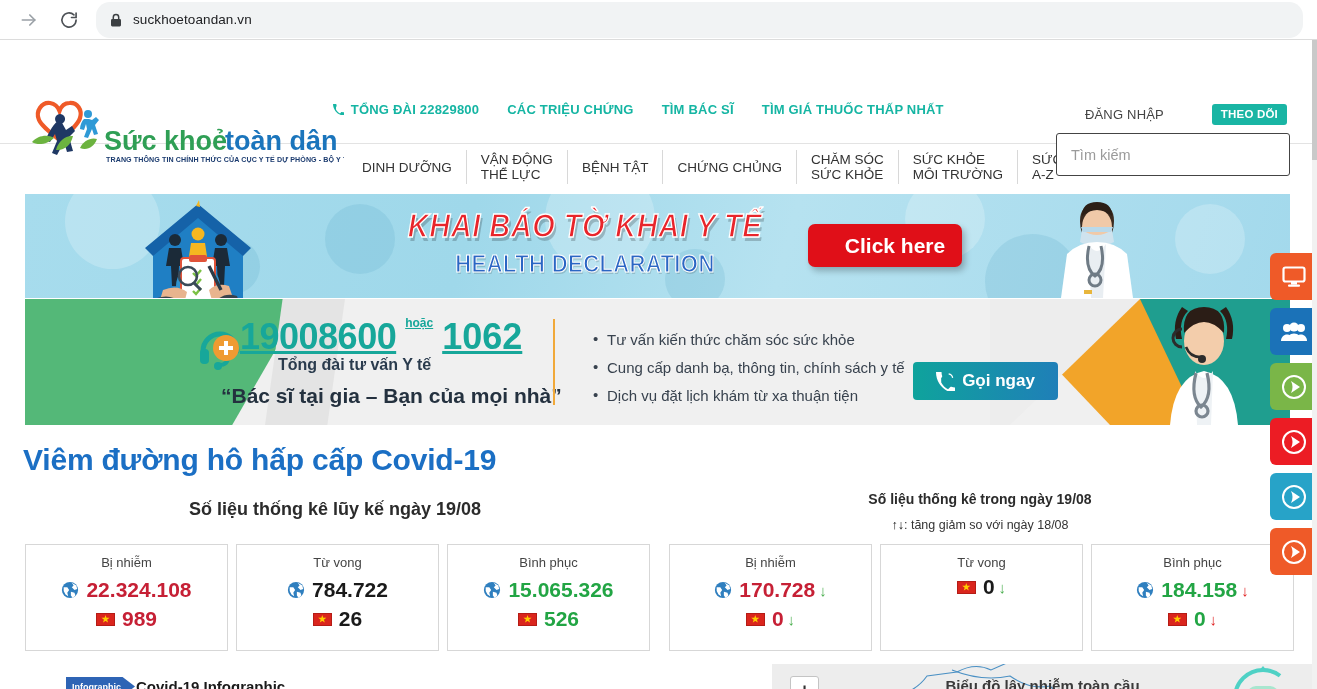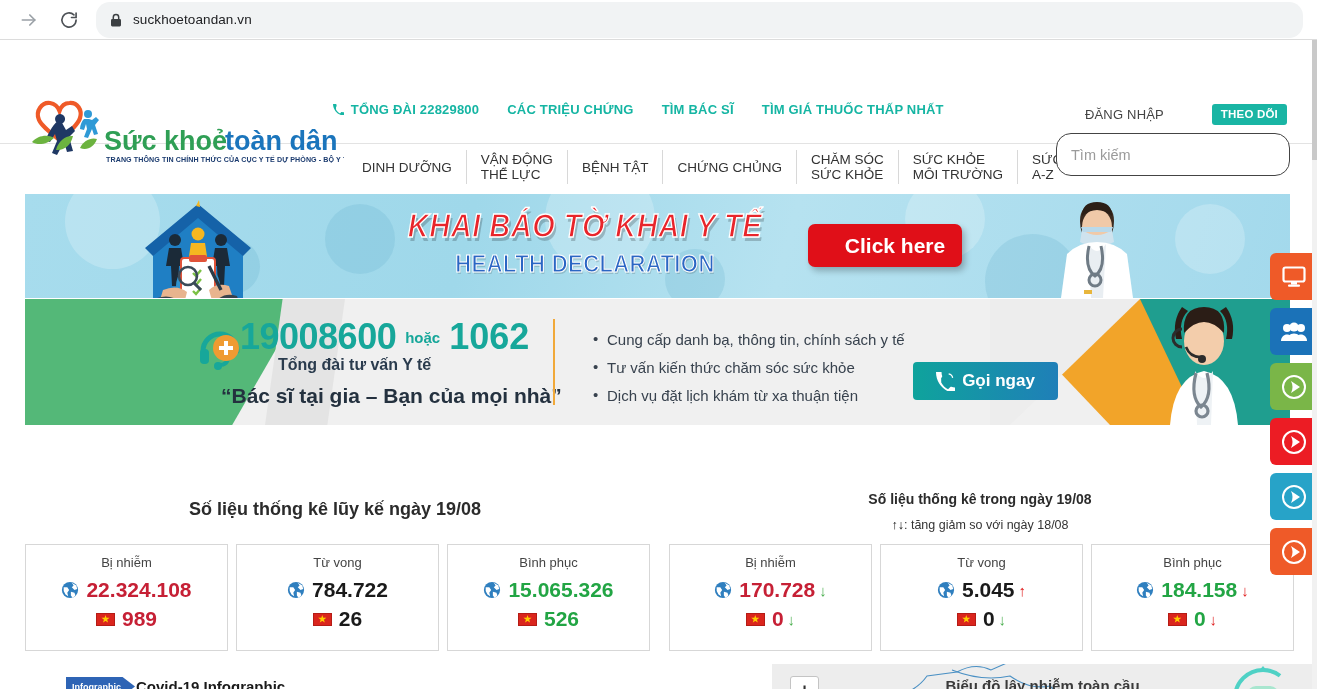--- a/index.html
+++ b/index.html
@@ -87,21 +87,21 @@
     padding: 0 14px; line-height: 15px;
     border-right: 1px solid #d8d8d8;
     text-align: left; white-space: pre-line;
     display: flex; align-items: center; height: 34px;
   }
   .navitem:last-of-type { border-right: none; }
 
   .searchbox {
     position: absolute; right: 27px; top: 93px;
     width: 234px; height: 43px;
-    border: 1px solid #444; border-radius: 15px;
+    border: 1px solid #444; border-radius: 3px;
     display: flex; align-items: center; padding: 0 14px;
     background: #fff;
   }
   .searchbox input {
     border: none; outline: none; width: 100%;
     font-size: 14.5px; color: #333;
     font-family: "Liberation Sans", sans-serif; background: transparent;
   }
   .searchbox input::placeholder { color: #9a9a9a; }
 
@@ -155,25 +155,25 @@
     background: #54b878;
     clip-path: polygon(0 0, 100% 0, 74% 100%, 0 100%);
   }
   .hot-gray-stripe {
     position: absolute; left: 240px; top: 0; width: 80px; height: 126px;
     background: #e4e4e4;
     clip-path: polygon(22% 0, 100% 0, 78% 100%, 0 100%);
   }
   .hot-num {
     position: absolute; left: 215px; top: 17px;
-    display: flex; align-items: center;
-    color: #17a79a; font-weight: bold;
+    display: flex; align-items: flex-start;
+    color: #17a79a; font-weight: bold; text-decoration: underline;
   }
   .hot-num .n1 { font-size: 36px; letter-spacing: -.5px; }
-  .hot-num .hoac { font-size: 15px; margin: 0 9px; }
+  .hot-num .hoac { font-size: 12px; margin: 0 9px; }
   .hot-num .n2 { font-size: 36px; }
   .hot-cap {
     position: absolute; left: 253px; top: 57px;
     font-size: 16px; font-weight: bold; color: #2a3b4d;
   }
   .hot-slogan {
     position: absolute; left: 196px; top: 85px;
     font-size: 21px; font-weight: bold; color: #24313f;
   }
   .hot-divider {
@@ -460,22 +460,22 @@
     <div class="hot-num">
       <span class="n1">19008600</span>
       <span class="hoac">hoặc</span>
       <span class="n2">1062</span>
     </div>
     <div class="hot-cap">Tổng đài tư vấn Y tế</div>
     <div class="hot-slogan">“Bác sĩ tại gia – Bạn của mọi nhà”</div>
     <div class="hot-divider"></div>
 
     <ul class="hot-bullets">
+      <li>Tư vấn kiến thức chăm sóc sức khỏe</li>
       <li>Cung cấp danh bạ, thông tin, chính sách y tế</li>
-      <li>Tư vấn kiến thức chăm sóc sức khỏe</li>
       <li>Dịch vụ đặt lịch khám từ xa thuận tiện</li>
     </ul>
 
     <div class="hot-orange">
       <svg width="300" height="126" viewBox="0 0 300 126">
         <path d="M0 0 L300 0 L300 126 L120 126 Z" fill="#f2a429"></path>
         <path d="M60 0 L300 0 L300 34 L0 126 L0 96 Z" fill="#ffffff" opacity="0.0"></path>
         <path d="M150 0 L300 0 L300 126 L210 126 Z" fill="#1f9e8f"></path>
         <path d="M0 0 L150 0 L20 126 L0 126 Z" fill="#ededed"></path>
 
@@ -495,20 +495,21 @@
   </div>
 
   <div class="hot-call">
     <svg width="19" height="19" viewBox="0 0 24 24" fill="#ffffff">
       <path d="M6.6 10.8c1.9 3.7 4.9 6.7 8.6 8.6l2.9-2.9c.4-.4.9-.5 1.3-.3 1.5.5 3.1.8 4.7.8.7 0 1.2.6 1.2 1.2v4.6c0 .7-.6 1.2-1.2 1.2C11.8 24 0 12.2 0 -2.2 0-2.9.6-3.4 1.2-3.4h4.6c.7 0 1.2.6 1.2 1.2 0 1.6.3 3.2.8 4.7.1.5 0 1-.3 1.3l-1 1.6z" transform="translate(0,2.5)"></path>
       <path d="M16 2.5a6 6 0 0 1 5 5" fill="none" stroke="#fff" stroke-width="1.6"></path>
     </svg>
     <span>Gọi ngay</span>
   </div>
 
+  <div class="covid-title">Viêm đường hô hấp cấp Covid-19</div>
   <div class="stat-head-left">Số liệu thống kê lũy kế ngày 19/08</div>
   <div class="stat-head-right">Số liệu thống kê trong ngày 19/08</div>
   <div class="stat-note">
     <span class="arr-up">↑↓</span><span>: tăng giảm so với ngày 18/08</span>
   </div>
 
   <div class="stat-row">
 
     <div class="stat-box" style="left:25px;">
       <div class="stat-label">Bị nhiễm</div>
@@ -583,30 +584,20 @@
         <span class="flag-ic">
             <span>★</span>
           </span>
         <span style="color:#c62035">0</span>
         <span class="trend t-dn">↓</span>
       </div>
     </div>
 
     <div class="stat-box" style="left:880px;">
       <div class="stat-label">Từ vong</div>
-      <div class="stat-line">
-        <svg class="globe-ic" width="18" height="18" viewBox="0 0 20 20">
-          <circle cx="10" cy="10" r="9" fill="#2f7fbf"></circle>
-          <path d="M3 7h4l2 3-2 3 1 4-3-2-2-4z" fill="#ffffff"></path>
-          <path d="M12 2l2 3-2 2 3 3 3-1-1-4z" fill="#ffffff"></path>
-          <path d="M11 12l4 1 1 3-3 3-2-3z" fill="#ffffff"></path>
-        </svg>
-        <span style="color:#1a1a1a">5.045</span>
-        <span class="trend t-up">↑</span>
-      </div>
       <div class="stat-line second">
         <span class="flag-ic">
             <span>★</span>
           </span>
         <span style="color:#1a1a1a">0</span>
         <span class="trend t-dn">↓</span>
       </div>
     </div>
 
     <div class="stat-box" style="left:1091px;">

